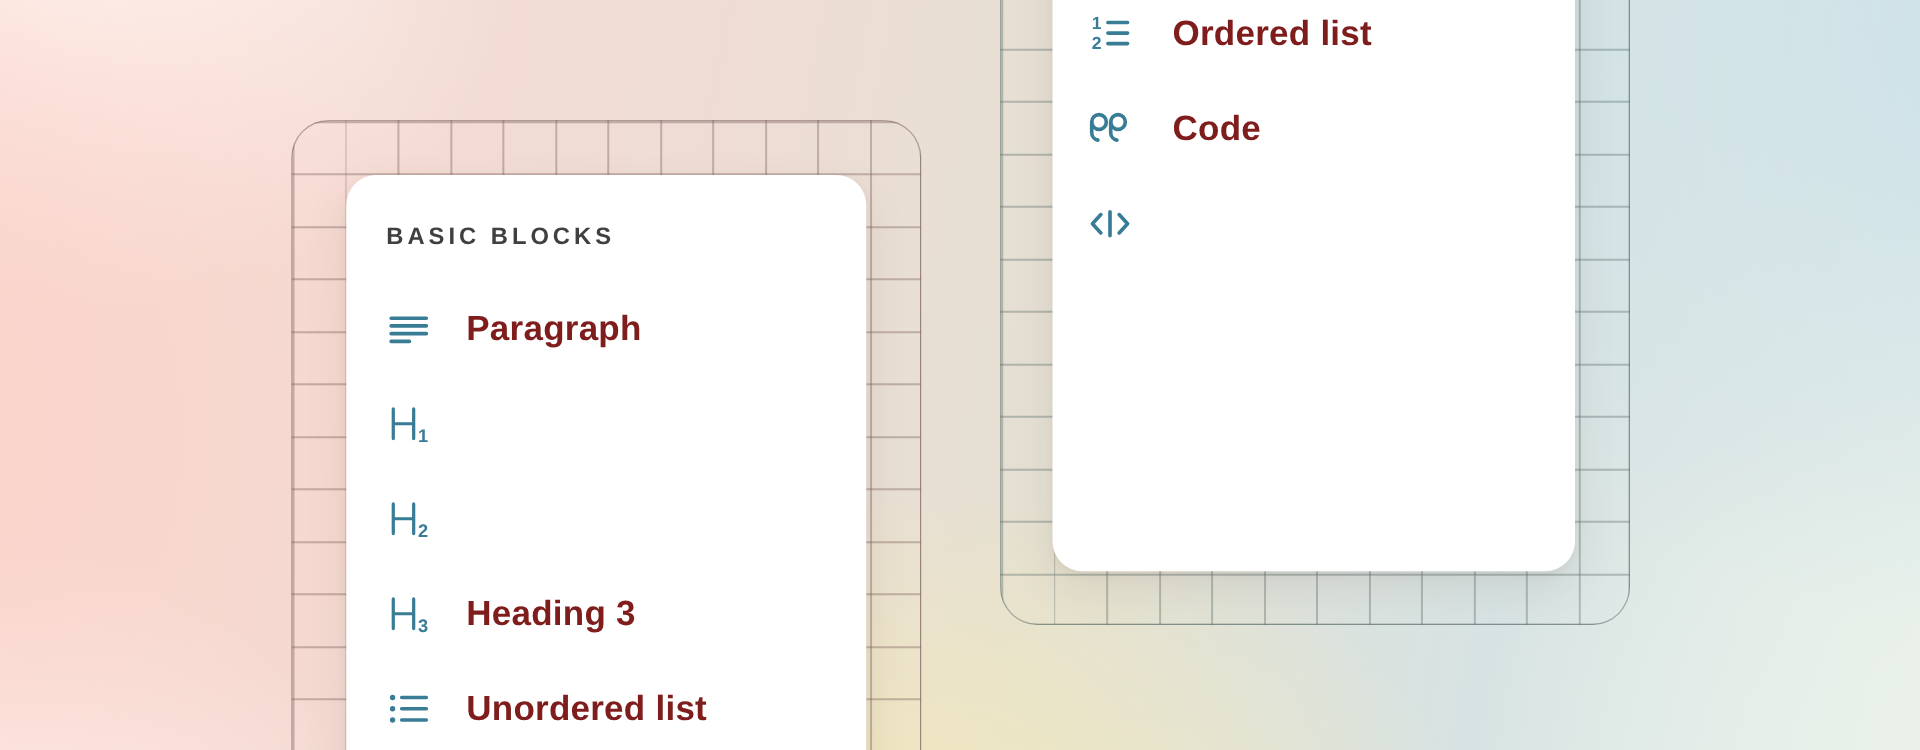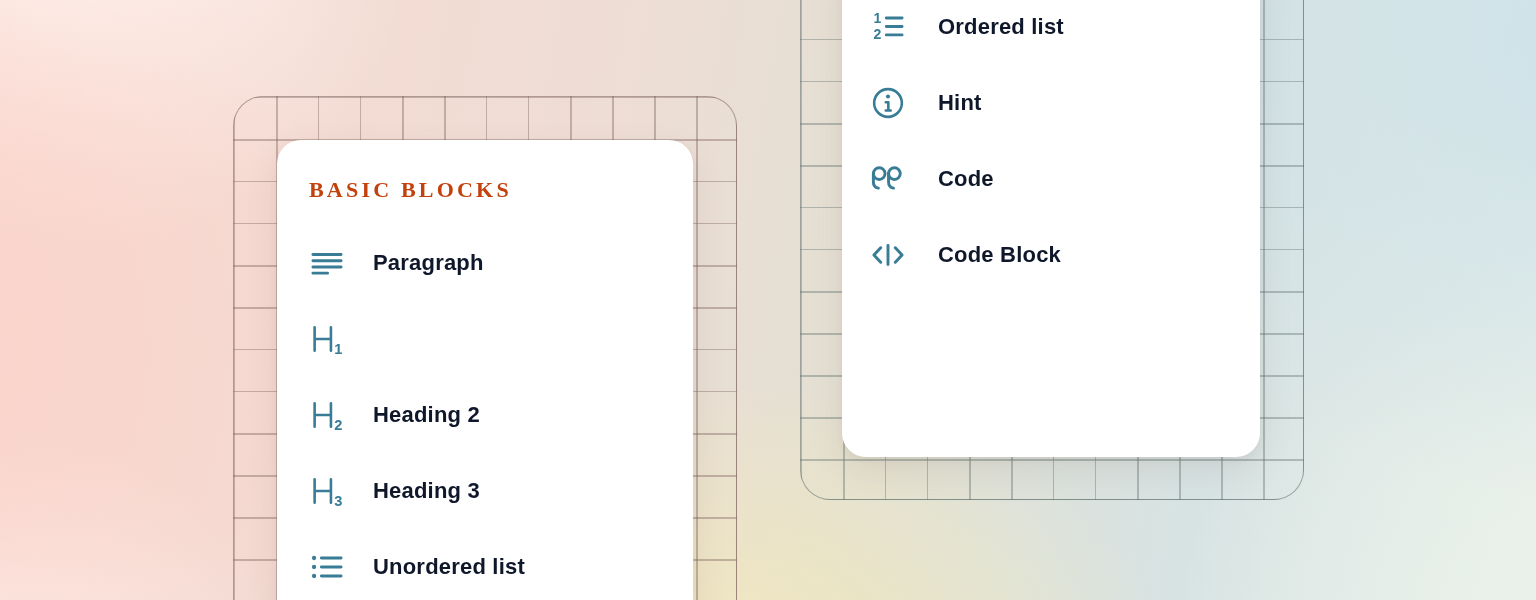--- a/index.html
+++ b/index.html
@@ -33,32 +33,32 @@
     --line:rgba(96,115,112,0.40);border-color:rgba(96,115,112,0.55);
   }
   .card{
     position:absolute;background:#ffffff;border-radius:24px;box-sizing:border-box;
     box-shadow:0 14px 34px rgba(96,66,56,0.10), 0 3px 8px rgba(96,66,56,0.05);
   }
   .card-left{left:277px;top:140px;width:416px;height:520px;padding:0 32px;}
   .card-right{left:842px;top:-50px;width:418px;height:507px;padding:39px 28px 0;}
   .section-label{
     margin-top:37px;line-height:26px;
-    font-size:22px;font-weight:700;letter-spacing:3.2px;color:#c2410c;font-family:Liberation Serif, serif;
+    font-size:19px;font-weight:700;letter-spacing:3.2px;color:#404040;
   }
   .card-left .menu{margin-top:22px;}
   .menu-item{height:76px;display:flex;align-items:center;cursor:pointer;}
   .icon{width:36px;height:36px;flex:0 0 36px;margin-right:28px;display:flex;align-items:center;justify-content:center;}
   .card-right .icon{margin-right:32px;}
   .icon svg{width:36px;height:36px;display:block;}
   .icon svg *{stroke:#387c95;stroke-width:2.6;fill:none;stroke-linecap:round;stroke-linejoin:round;}
   .icon svg .fill{fill:#387c95;stroke:none;}
   .icon svg .thin{stroke-width:2.3;}
   .icon svg text{fill:#387c95;stroke:none;font-family:"Liberation Sans",sans-serif;font-weight:700;}
-  .item-label{font-size:22px;font-weight:700;color:#0f172a;letter-spacing:0.2px;}
+  .item-label{font-size:28px;font-weight:700;color:#7f1d1d;letter-spacing:0.2px;}
 </style>
 </head>
 <body>
 
 <div class="stage">
   <div class="bg"></div>
   <div class="grid grid-left"></div>
   <div class="grid grid-right"></div>
 
   <div class="card card-left">
@@ -83,21 +83,20 @@
         </span>
       </div>
 
       <div class="menu-item">
         <span class="icon">
           <svg viewBox="0 0 32 32">
               <path class="thin" d="M5 5.5v21M19.5 5.5v21M5 16h14.5"></path>
               <text x="22.5" y="29" font-size="13">2</text>
             </svg>
         </span>
-        <span class="item-label">Heading 2</span>
       </div>
 
       <div class="menu-item">
         <span class="icon">
           <svg viewBox="0 0 32 32">
               <path class="thin" d="M5 5.5v21M19.5 5.5v21M5 16h14.5"></path>
               <text x="22.5" y="29" font-size="13">3</text>
             </svg>
         </span>
         <span class="item-label">Heading 3</span>
@@ -127,47 +126,36 @@
               <text x="3" y="12.5" font-size="12.5">1</text>
               <text x="3" y="27" font-size="12.5">2</text>
               <path d="M14.5 8h14M14.5 15.5h14M14.5 23h14"></path>
             </svg>
         </span>
         <span class="item-label">Ordered list</span>
       </div>
 
 
 
-      <div class="menu-item">
-        <span class="icon">
-          <svg viewBox="0 0 32 32">
-              <circle class="thin" cx="16" cy="16" r="12.3"></circle>
-              <circle class="fill" cx="16" cy="10.2" r="1.8"></circle>
-              <path class="thin" d="M14 15.3h2.3v7.4M14 22.7h4.4"></path>
-            </svg>
-        </span>
-        <span class="item-label">Hint</span>
-      </div>
 
       <div class="menu-item">
         <span class="icon">
           <svg viewBox="0 0 32 32">
               <circle cx="8.2" cy="11.2" r="5.2"></circle>
               <path d="M3 11.2v7.4a5.6 5.6 0 0 0 4.4 5.5"></path>
               <circle cx="21.7" cy="11.2" r="5.2"></circle>
               <path d="M16.5 11.2v7.4a5.6 5.6 0 0 0 4.4 5.5"></path>
             </svg>
         </span>
         <span class="item-label">Code</span>
       </div>
 
       <div class="menu-item">
         <span class="icon">
           <svg viewBox="0 0 32 32">
               <path d="M9.5 9.5 3.5 16l6 6.5M22.5 9.5l6 6.5-6 6.5M16 7.5v17"></path>
             </svg>
         </span>
-        <span class="item-label">Code Block</span>
       </div>
 
     </div>
   </div>
 </div>
 
 </body></html>

